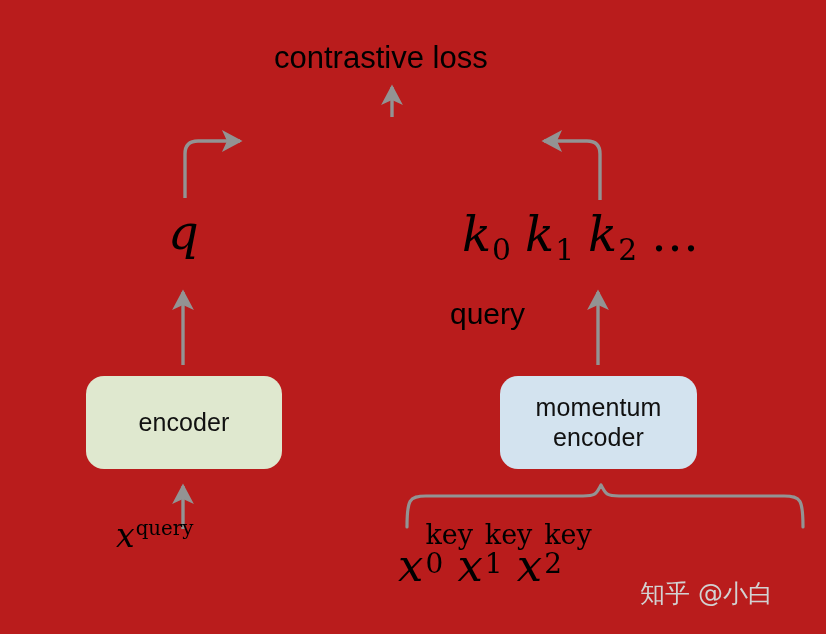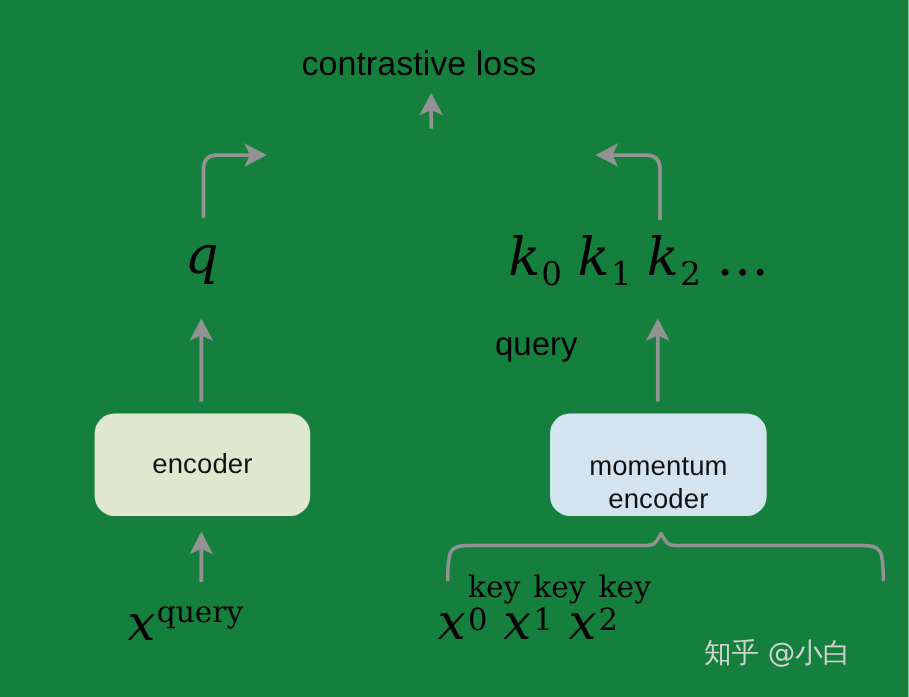--- a/index.html
+++ b/index.html
@@ -37,21 +37,20 @@
     left: 86px;
     top: 376px;
     width: 196px;
     height: 93px;
   }
   #momentum-encoder-box {
     left: 500px;
     top: 376px;
     width: 197px;
     height: 93px;
-    align-items: flex-end;
   }
   
   .lbl {
     position: absolute;
     color: #000000;
     white-space: nowrap;
   }
   #contrastive-loss-label {
     left: 274px;
     top: 40px;
@@ -116,22 +115,22 @@
     font-size: 48px;
   }
   #k-symbols {
     left: 462px;
     top: 206px;
     font-size: 48px;
   }
   #k-symbols .kgap { display: inline-block; width: 14px; }
   #x-query-symbol {
     left: 116px;
-    top: 540px;
-    font-size: 45px;
+    top: 516px;
+    font-size: 33px;
   }
   #x-keys-symbols {
     left: 398px;
     top: 536px;
     font-size: 45px;
   }
   #x-keys-symbols .xgap { display: inline-block; width: 34px; }
   .dots { letter-spacing: 2px; }
   
   #watermark {
@@ -148,21 +147,21 @@
     left: 0;
     top: 0;
     width: 826px;
     height: 634px;
     pointer-events: none;
   }
 </style>
 </head>
 <body>
 
-<div id="canvas" style="background: #15803d;">
+<div id="canvas" style="background: #b91c1c;">
 
   <svg class="ov" viewBox="0 0 826 634" xmlns="http://www.w3.org/2000/svg">
     <defs>
       <marker id="ah" viewBox="0 0 12 12" refX="9.2" refY="6" markerWidth="7.4" markerHeight="7.4" orient="auto-start-reverse">
         <path d="M 0.6 0.8 L 10.4 6 L 0.6 11.2 L 3.0 6 Z" fill="#939393"></path>
       </marker>
     </defs>
 
     <g>
       <path d="M 392 117 L 392 87" stroke="#939393" stroke-width="3.4" fill="none" marker-end="url(#ah)"></path>

